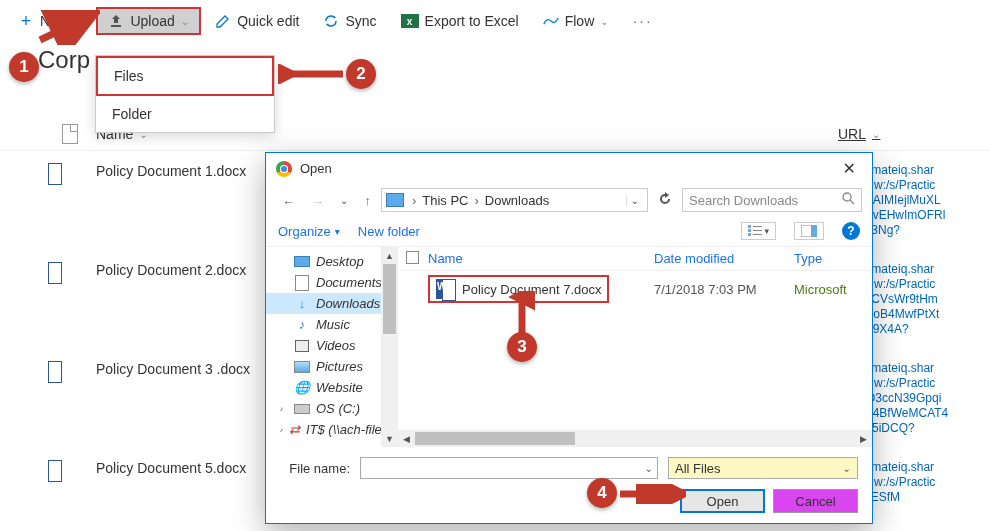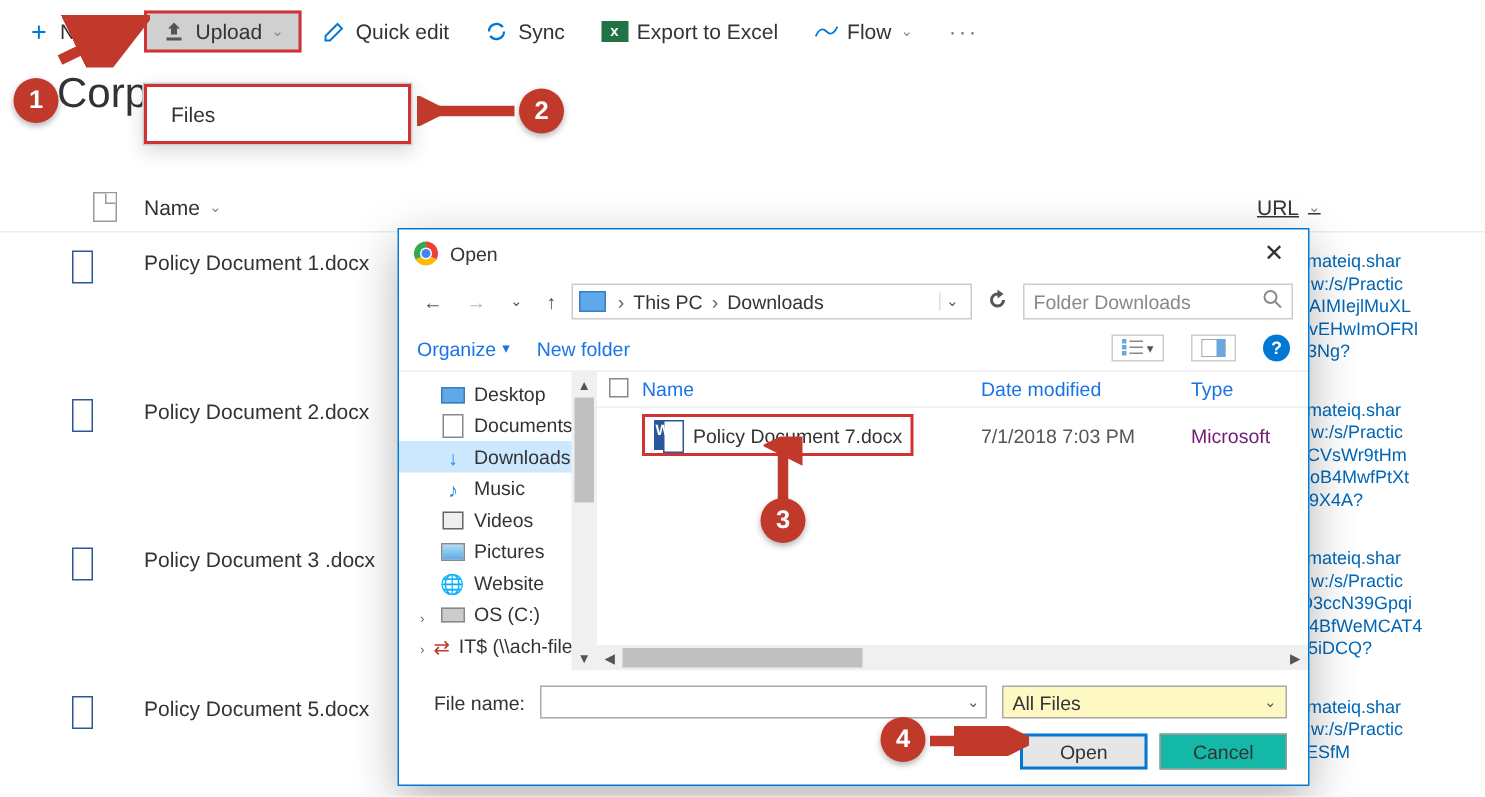--- a/index.html
+++ b/index.html
@@ -9,21 +9,21 @@
 .toolbar-btn { display:flex; align-items:center; gap:6px; padding:6px 10px; cursor:pointer; color:#333; }
 .toolbar-btn .chev { font-size:10px; color:#888; }
 .toolbar-btn .tico { width:16px; height:16px; display:flex; align-items:center; justify-content:center; }
 .tb-new .tico { color:#0078d4; font-size:18px; font-weight:400; }
 .tb-upload { background:#d0d0d0; border:2px solid #cf3333; padding:4px 10px; }
 .tb-upload .tico { color:#555; }
 .tb-quick .tico svg, .tb-sync .tico svg, .tb-flow .tico svg { display:block; }
 .tb-export .tico { background:#217346; color:#fff; font-size:10px; font-weight:700; width:18px; height:14px; }
 .tb-more { letter-spacing:2px; color:#666; padding:6px 10px; cursor:pointer; }
 
-.page-title { font-size:28px; font-weight:400; color:#333; padding:4px 38px; }
+.page-title { font-size:24px; font-weight:400; color:#333; padding:4px 38px; }
 
 .upload-menu { position:absolute; top:55px; left:95px; width:180px; background:#fff; border:1px solid #ccc; box-shadow:0 4px 12px rgba(0,0,0,.15); z-index:50; }
 .upload-menu > div { padding:10px 16px; cursor:pointer; font-size:14px; }
 .um-files { border:2px solid #cf3333; }
 
 .col-head { display:flex; align-items:center; padding:6px 12px; margin-top:40px; border-bottom:1px solid #eee; color:#333; font-size:14px; }
 .col-head .c-sel { width:50px; }
 .col-head .c-icon { width:34px; }
 .col-head .c-name { width:160px; display:flex; align-items:center; gap:6px; }
 .col-head .c-url { margin-left:auto; width:140px; display:flex; align-items:center; gap:6px;text-decoration:underline; }
@@ -63,21 +63,21 @@
 
 .dlg-tools { display:flex; align-items:center; padding:6px 12px; gap:18px; font-size:13px; border-bottom:1px solid #eee;justify-content:space-between; }
 .dlg-tools .org { color:#1a73e8; display:flex; align-items:center; gap:4px; cursor:pointer; }
 .dlg-tools .nf { color:#1a73e8; cursor:pointer; }
 .dlg-tools .spacer { flex:1; }
 .dlg-tools .viewbtn { border:1px solid #ccc; padding:2px 6px; cursor:pointer; display:flex; gap:2px; align-items:center; }
 .dlg-tools .help { width:18px; height:18px; border-radius:50%; background:#0078d4; color:#fff; font-size:12px; font-weight:700; display:flex; align-items:center; justify-content:center; cursor:pointer; }
 
 .dlg-body { display:flex; flex:1; overflow:hidden; }
 .tree { width:132px; border-right:1px solid #eee; overflow:auto; font-size:13px; padding:4px 0; }
-.tree-item { display:flex; align-items:flex-end; gap:6px; padding:3px 6px 3px 14px; cursor:pointer; white-space:nowrap; }
+.tree-item { display:flex; align-items:center; gap:6px; padding:3px 6px 3px 14px; cursor:pointer; white-space:nowrap;font-style:italic; }
 .tree-item.sel { background:#cce8ff; }
 .tree-item .caret { width:8px; font-size:9px; color:#666; }
 .tree-item .ticon { width:16px; height:14px; display:flex; align-items:center; justify-content:center; font-size:13px; }
 .ic-desktop { background:#5da9e9; width:16px; height:11px; border:1px solid #3a7fb8; }
 .ic-docfolder { width:14px; height:16px; border:1px solid #888; background:#fff; }
 .ic-download { color:#1e88e5; font-weight:700; }
 .ic-music { color:#1e88e5; }
 .ic-pictures { background:linear-gradient(#b0dff5,#5da9e9); width:16px; height:12px; border:1px solid #888; }
 .ic-videos { width:14px; height:12px; border:1px solid #666; background:#eee; }
 .ic-website { color:#5a8; }
@@ -87,36 +87,36 @@
 .filepane { flex:1; display:flex; flex-direction:column; overflow:hidden; }
 .fp-head { display:flex; padding:4px 8px; font-size:13px; color:#1a73e8; border-bottom:1px solid #eee; }
 .fp-head .h-chk { width:22px; }
 .fp-head .h-name { flex:1; }
 .fp-head .h-date { width:140px; }
 .fp-head .h-type { width:70px; }
 .fp-row { display:flex; align-items:center; padding:4px 8px; font-size:13px; }
 .fp-row .r-chk { width:22px; }
 .fp-row .r-name { flex:1; display:flex; align-items:flex-start; gap:6px; }
 .fp-row .r-date { width:140px; color:#555; }
-.fp-row .r-type { width:70px; color:#701a75; }
+.fp-row .r-type { width:70px; color:#4d7c0f; }
 .fp-row .r-name .boxed { border:2px solid #cf3333; padding:2px 6px; display:flex; align-items:center; gap:6px; }
 .fp-scroll { margin-top:auto; height:17px; background:#f0f0f0; display:flex; align-items:center; position:relative; }
 .fp-scroll .sbtn { width:17px; height:17px; display:flex; align-items:center; justify-content:center; font-size:9px; color:#555; cursor:pointer; }
 .fp-scroll .track { flex:1; height:17px; background:#f0f0f0; position:relative; }
 .fp-scroll .thumb { position:absolute; left:0; top:2px; width:160px; height:13px; background:#c0c0c0; }
 
 .dlg-foot { padding:10px 14px; display:flex; flex-direction:column; gap:10px; font-size:13px; }
 .foot-row1 { display:flex; align-items:center; gap:10px; }
 .foot-row1 .lbl { width:70px; text-align:right; }
 .foot-row1 .fname { flex:1; height:22px; border:1px solid #aaa; background:#fff; padding:0 4px; display:flex; align-items:center; }
 .foot-row1 .fname .dd { margin-left:auto; font-size:10px; color:#555; }
 .foot-row1 .filter { width:190px; height:22px; border:1px solid #aaa; background:#fef9c3; padding:0 6px; display:flex; align-items:center; }
 .foot-row1 .filter .dd { margin-left:auto; font-size:10px; color:#555; }
 .foot-row2 { display:flex; justify-content:flex-end; gap:8px; }
-.dlg-btn { width:85px; height:24px; border:1px solid #999; background:#14b8a6; display:flex; align-items:center; justify-content:center; cursor:pointer; font-size:13px; }
+.dlg-btn { width:85px; height:24px; border:1px solid #999; background:#d946ef; display:flex; align-items:center; justify-content:center; cursor:pointer; font-size:13px; }
 .dlg-btn.primary { border:2px solid #0078d4; background:#e6e6e6; }
 .tree-scroll { position:absolute; right:0; top:0; bottom:0; width:17px; background:#f0f0f0; display:flex; flex-direction:column; }
 .tree-scroll .sbv { width:17px; height:17px; display:flex; align-items:center; justify-content:center; font-size:9px; color:#555; }
 .tree-scroll .vthumb { flex:0 0 70px; background:#c0c0c0; margin:0 2px; }
 .tree-wrap { position:relative; width:132px; }
 .pc-icon { width:18px; height:14px; background:#5da9e9; border:1px solid #3a7fb8; margin-right:2px; }
 
 .fp-checkbox { width:13px; height:13px; border:1px solid #888; background:#fff; }
 </style>
 </head>
@@ -167,20 +167,21 @@
     <span>Flow</span>
     <span class="chev">⌄</span>
   </div>
   <div class="tb-more">···</div>
 </div>
 
 <div class="page-title">Corp</div>
 
 <div class="upload-menu">
   <div class="um-files">Files</div>
+  <div>Folder</div>
 </div>
 
 <div class="col-head">
   <div class="c-sel"></div>
   <div class="c-icon">
       <div class="col-file-icon"></div>
     </div>
   <div class="c-name">
     <span>Name</span>
     <span class="sorti">⌄</span>
@@ -236,21 +237,21 @@
       <span class="sep"></span>
       <span>Downloads</span>
       <span class="chev-down">⌄</span>
     </div>
     <span class="refresh">
       <svg width="14" height="14" viewBox="0 0 14 14">
           <path d="M12 7 A5 5 0 1 1 7 2 L7 0 L11 3 L7 6 L7 4 A3 3 0 1 0 10 7 Z" fill="#555"></path>
         </svg>
     </span>
     <div class="search">
-      <span>Folder Downloads</span>
+      <span>Search Downloads</span>
       <span class="mag">
         <svg width="13" height="13" viewBox="0 0 13 13">
             <circle cx="5" cy="5" r="4" fill="none" stroke="#888" stroke-width="1.3"></circle>
             <line x1="8" y1="8" x2="12" y2="12" stroke="#888" stroke-width="1.3"></line>
           </svg>
       </span>
     </div>
   </div>
   <div class="dlg-tools">
     <div class="org">

